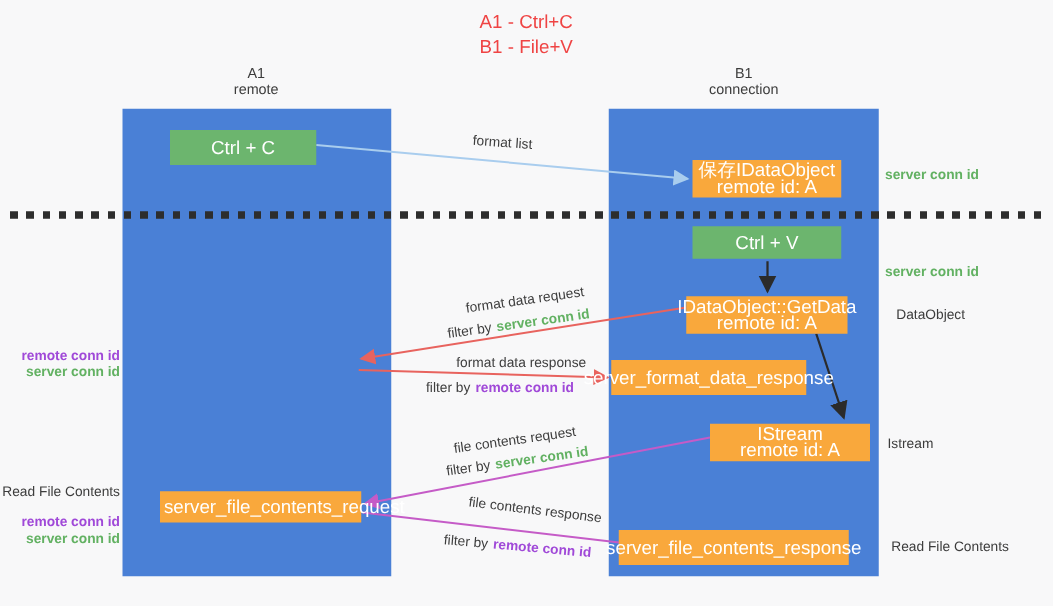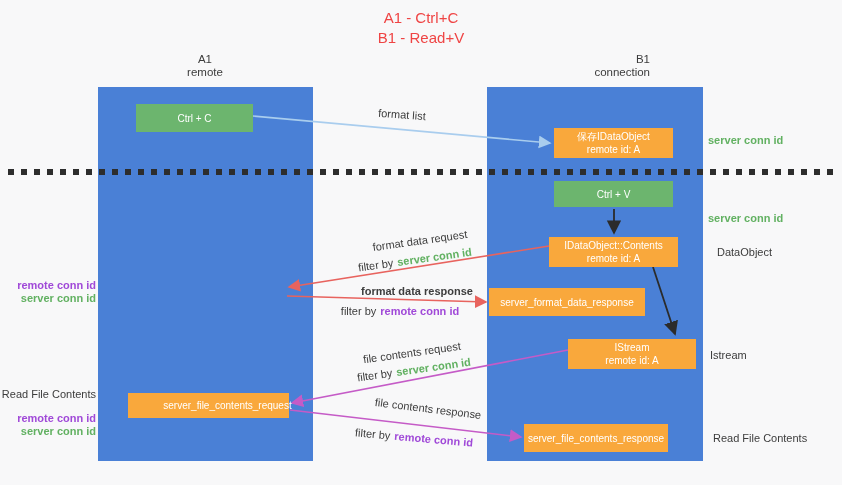--- a/index.html
+++ b/index.html
@@ -20,21 +20,21 @@
   .column { position:absolute; top:87px; height:374px; background:#4a80d6; z-index:1; }
   .column-a { left:98px;  width:215px; }
   .column-b { left:487px; width:216px; }
 
   .divider { position:absolute; left:8px; top:169px; width:828px; height:6px; z-index:2;
              background: repeating-linear-gradient(90deg, #2d2d2d 0 6px, transparent 6px 13px); }
 
   svg.arrows { position:absolute; left:0; top:0; z-index:3; pointer-events:none; }
 
   .node { position:absolute; z-index:4; display:flex; flex-direction:column; align-items:center;
-          justify-content:center; color:#ffffff; font-size:10px; line-height:13px; text-align:center; }
+          justify-content:center; color:#ffffff; font-size:15px; line-height:13px; text-align:center; }
   .node-green  { background:#6cb56e; }
   .node-orange { background:#f9a83c; }
 
   .lbl { position:absolute; z-index:5; font-size:11px; line-height:13px; color:#3d3d3d;
          white-space:nowrap; transform-origin:center center; }
   .lbl.centered { transform: translate(-50%,-50%); }
   .lbl-part + .lbl-part { margin-left:4px; }
   .t-green  { color:#62b162; font-weight:bold; }
   .t-purple { color:#a049d8; font-weight:bold; }
 
@@ -42,28 +42,28 @@
   .side-group-left { text-align:right; width:96px; left:0; }
   .side-group-left div { line-height:13px; }
 </style>
 </head>
 <body>
 
 <div class="stage">
 
   <div class="title-block">
     <div>A1 - Ctrl+C</div>
-    <div>B1 - Read+V</div>
+    <div>B1 - File+V</div>
   </div>
 
   <div class="col-header" style="left:150px; top:53px; width:110px;">
     <div>A1</div>
     <div>remote</div>
   </div>
-  <div class="col-header" style="left:540px; top:53px; width:110px;text-align:right;">
+  <div class="col-header" style="left:540px; top:53px; width:110px;">
     <div>B1</div>
     <div>connection</div>
   </div>
 
   <div class="column column-a"></div>
   <div class="column column-b"></div>
 
   <div class="divider"></div>
 
   <svg class="arrows" width="842" height="485" viewBox="0 0 842 485">
@@ -97,50 +97,50 @@
   <div class="node node-orange" style="left:554px; top:128px; width:119px; height:30px;">
     <div>保存IDataObject</div>
     <div>remote id: A</div>
   </div>
 
   <div class="node node-green" style="left:554px; top:181px; width:119px; height:26px;">
     <div>Ctrl + V</div>
   </div>
 
   <div class="node node-orange" style="left:549px; top:237px; width:129px; height:30px;">
-    <div>IDataObject::Contents</div>
+    <div>IDataObject::GetData</div>
     <div>remote id: A</div>
   </div>
 
 
   <div class="node node-orange" style="left:489px; top:288px; width:156px; height:28px;">
     <div>server_format_data_response</div>
   </div>
 
   <div class="node node-orange" style="left:568px; top:339px; width:128px; height:30px;">
     <div>IStream</div>
     <div>remote id: A</div>
   </div>
 
   <div class="node node-orange" style="left:128px; top:393px; width:161px; height:25px;padding-left:38px;">
     <div>server_file_contents_request</div>
   </div>
 
-  <div class="node node-orange" style="left:524px; top:424px; width:144px; height:28px;">
+  <div class="node node-orange" style="left:495px; top:424px; width:184px; height:28px;">
     <div>server_file_contents_response</div>
   </div>
 
   <div class="lbl centered" style="left:402px; top:115px; transform: translate(-50%,-50%) rotate(4deg);">format list</div>
 
   <div class="lbl centered" style="left:420px; top:241px; transform: translate(-50%,-50%) rotate(-8deg);">format data request</div>
   <div class="lbl centered" style="left:415px; top:260px; transform: translate(-50%,-50%) rotate(-8deg);">
     <span class="lbl-part">filter by</span><span class="lbl-part t-green">server conn id</span>
   </div>
 
-  <div class="lbl centered" style="left:417px; top:291px;font-weight:bold;">format data response</div>
+  <div class="lbl centered" style="left:417px; top:291px;">format data response</div>
   <div class="lbl centered" style="left:400px; top:311px;">
     <span class="lbl-part">filter by</span><span class="lbl-part t-purple">remote conn id</span>
   </div>
 
   <div class="lbl centered" style="left:412px; top:353px; transform: translate(-50%,-50%) rotate(-8deg);">file contents request</div>
   <div class="lbl centered" style="left:414px; top:370px; transform: translate(-50%,-50%) rotate(-8deg);">
     <span class="lbl-part">filter by</span><span class="lbl-part t-green">server conn id</span>
   </div>
 
   <div class="lbl centered" style="left:428px; top:409px; transform: translate(-50%,-50%) rotate(7deg);">file contents response</div>

